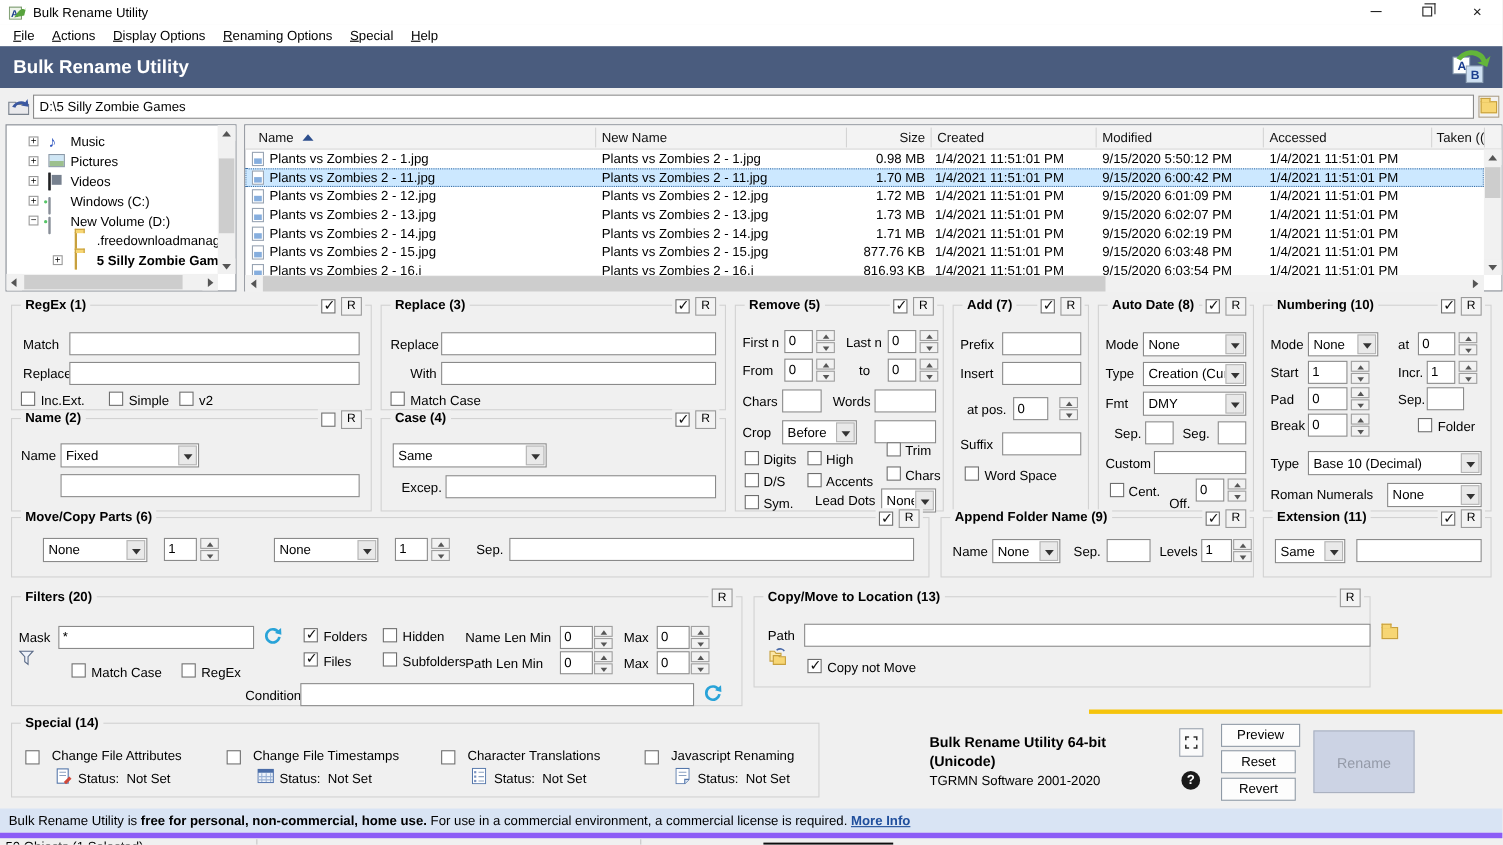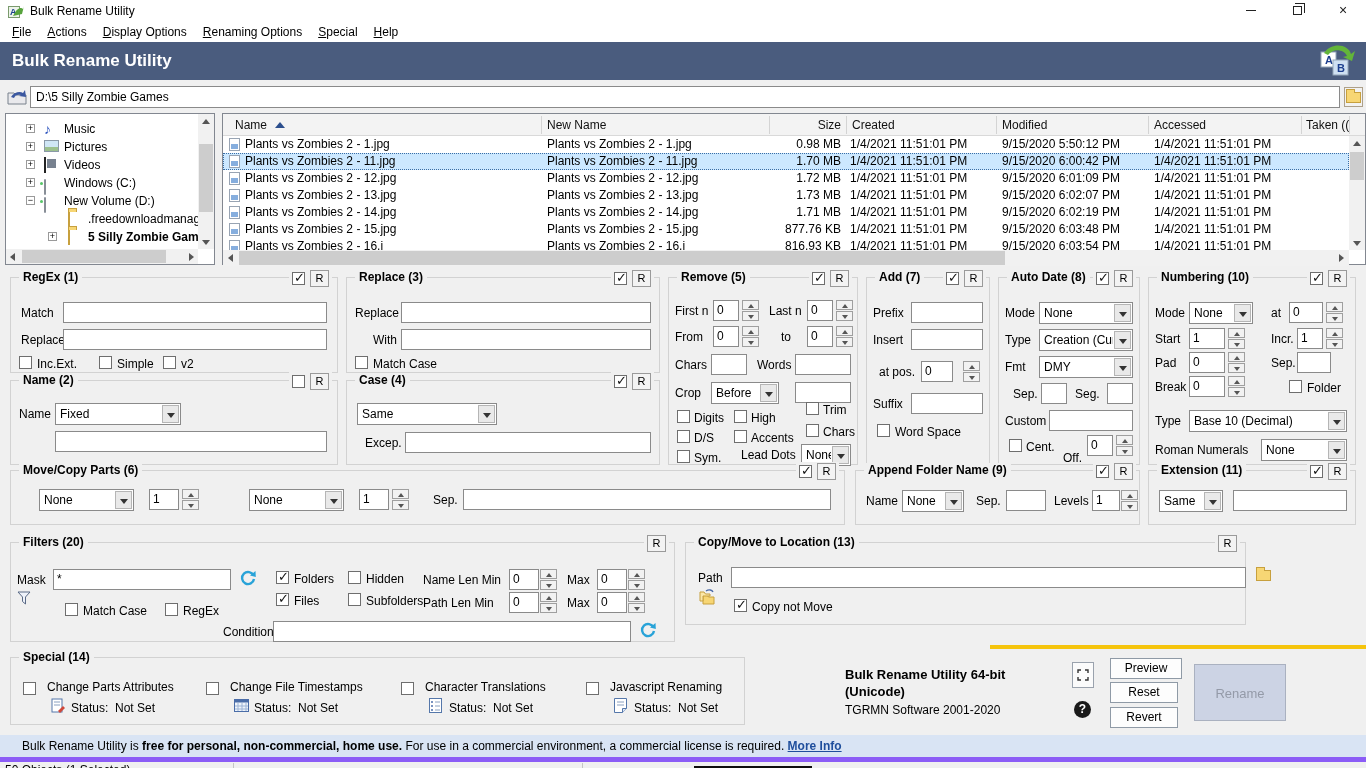--- a/index.html
+++ b/index.html
@@ -90,21 +90,21 @@
   .spin i::after { content:""; position:absolute; left:5px; }
   .spin i.up::after { top:3px; border-left:3px solid transparent; border-right:3px solid transparent; border-bottom:4px solid #555; }
   .spin i.dn::after { top:3px; border-left:3px solid transparent; border-right:3px solid transparent; border-top:4px solid #555; }
 
   
   .btn { position:absolute; background:#fdfdfd; border:1px solid #8f9aa6; text-align:center; font-size:12px; line-height:19px; }
   .rename-btn { position:absolute; background:#ccd3e4; border:1px solid #aab1c0; color:#949aa8; text-align:center; font-size:13px; }
   .yellowbar { position:absolute; left:990px; top:645px; width:376px; height:4px; background:#f5c40c; }
   .help-circle { position:absolute; width:17px; height:17px; border-radius:50%; background:#1a1a1a; color:#fff; font-weight:bold; text-align:center; line-height:17px; font-size:12px; }
 
-  .licbar { position:absolute; left:0; top:735px; width:1366px; height:22px; background:#d9e4f4; line-height:22px; padding-left:22px; white-space:nowrap; }
+  .licbar { position:absolute; left:0; top:735px; width:1366px; height:22px; background:#d9e4f4; line-height:22px; padding-left:8px; white-space:nowrap; }
   .licbar a { color:#1f4e9c; font-weight:bold; text-decoration:underline; }
   .statusbar { position:absolute; left:0; top:757px; width:1366px; height:11px; background:#f0f0f0; border-top:5px solid #8b5cf6; overflow:hidden; }
   .sdiv { position:absolute; top:1px; width:1px; height:10px; background:#c5c5c5; }
   .darkseg { position:absolute; left:694px; top:4px; width:118px; height:7px; background:#0d0d0d; }
 
   svg { display:block; }
 </style>
 </head>
 <body>
 
@@ -679,21 +679,21 @@
       </svg>
   </span>
   <span class="cb abs on" style="left:48px;top:56px;"></span>
   <span class="lb" style="left:66px;top:57px;">Copy not Move</span>
 </div>
 
 <div class="p" style="left:10px;top:657px;width:735px;height:68px;">
   <span class="pt">Special (14)</span>
 
   <span class="cb abs" style="left:12px;top:24px;"></span>
-  <span class="lb" style="left:36px;top:22px;">Change Parts Attributes</span>
+  <span class="lb" style="left:36px;top:22px;">Change File Attributes</span>
   <span class="abs" style="left:40px;top:40px;">
       <svg width="15" height="15">
         <rect x="1" y="1" width="10" height="13" fill="#fff" stroke="#5577aa"></rect>
         <line x1="3" y1="4" x2="9" y2="4" stroke="#8aa0c0"></line>
         <line x1="3" y1="7" x2="9" y2="7" stroke="#8aa0c0"></line>
         <path d="M7 13 l5 -5 2 2 -5 5z" fill="#d0483a"></path>
       </svg>
     </span>
   <span class="lb" style="left:60px;top:43px;">Status:</span>
   <span class="lb" style="left:104px;top:43px;">Not Set</span>

